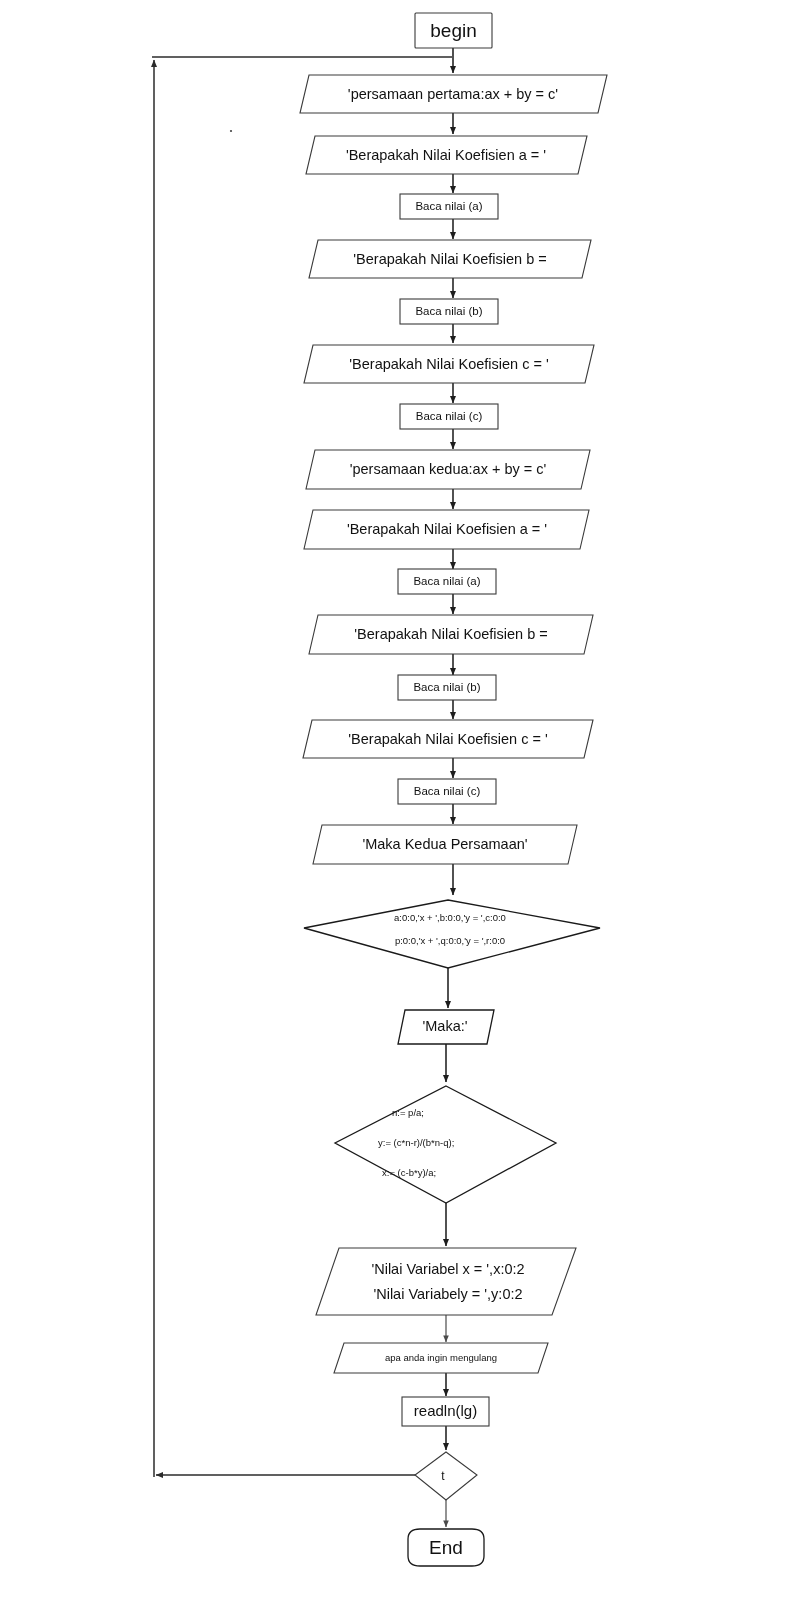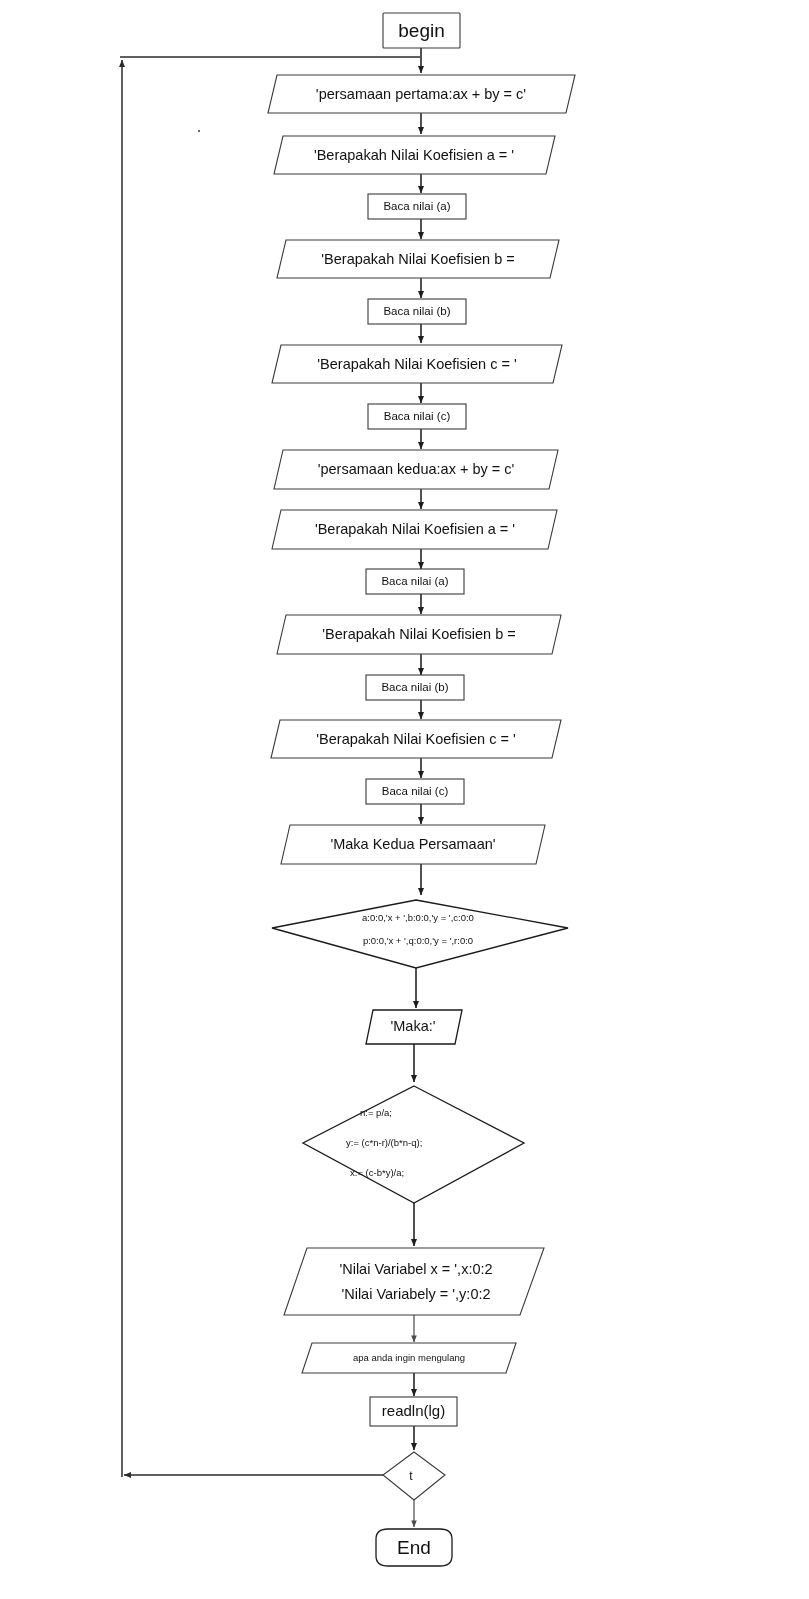--- a/index.html
+++ b/index.html
@@ -1,18 +1,18 @@
 <!DOCTYPE html>
 <html><head>
 <meta charset="utf-8">
 <style>
   html,body{margin:0;padding:0;background:#ffffff;}
   body{width:809px;height:1599px;overflow:hidden;
        font-family:"Liberation Sans","DejaVu Sans",sans-serif;color:#000;}
-  #chart{position:relative;width:640px;height:1599px;}
+  #chart{position:relative;width:640px;height:1599px;padding-left:32px;}
   svg{display:block;}
   .shape{fill:#ffffff;stroke:#3a3a3a;stroke-width:1.1;}
   .shape-dark{fill:#ffffff;stroke:#1a1a1a;stroke-width:1.3;}
   .conn{stroke:#262626;stroke-width:1.6;fill:none;}
   .conn-thin{stroke:#4a4a4a;stroke-width:1.2;fill:none;}
   .loop{stroke:#2b2b2b;stroke-width:1.5;fill:none;}
   text{fill:#111;font-family:"Liberation Sans","DejaVu Sans",sans-serif;
        text-anchor:middle;dominant-baseline:middle;}
   .t-begin{font-size:19px;}
   .t-io{font-size:14.5px;}

